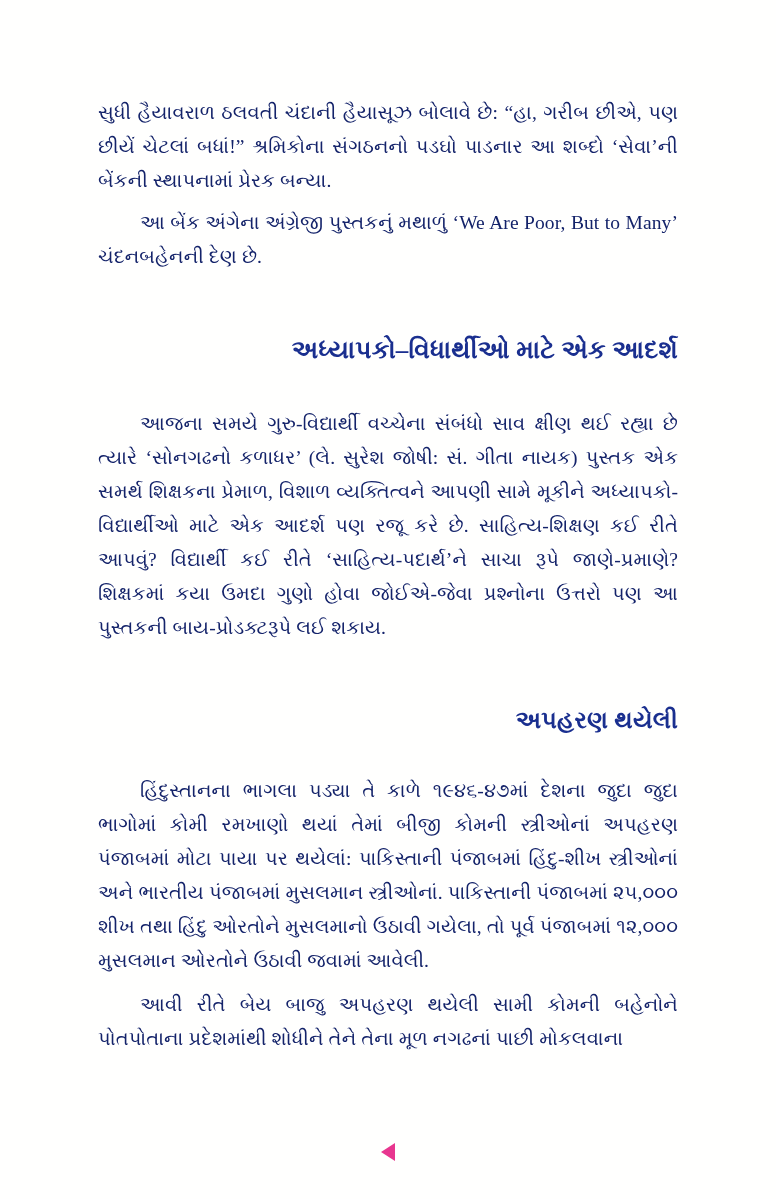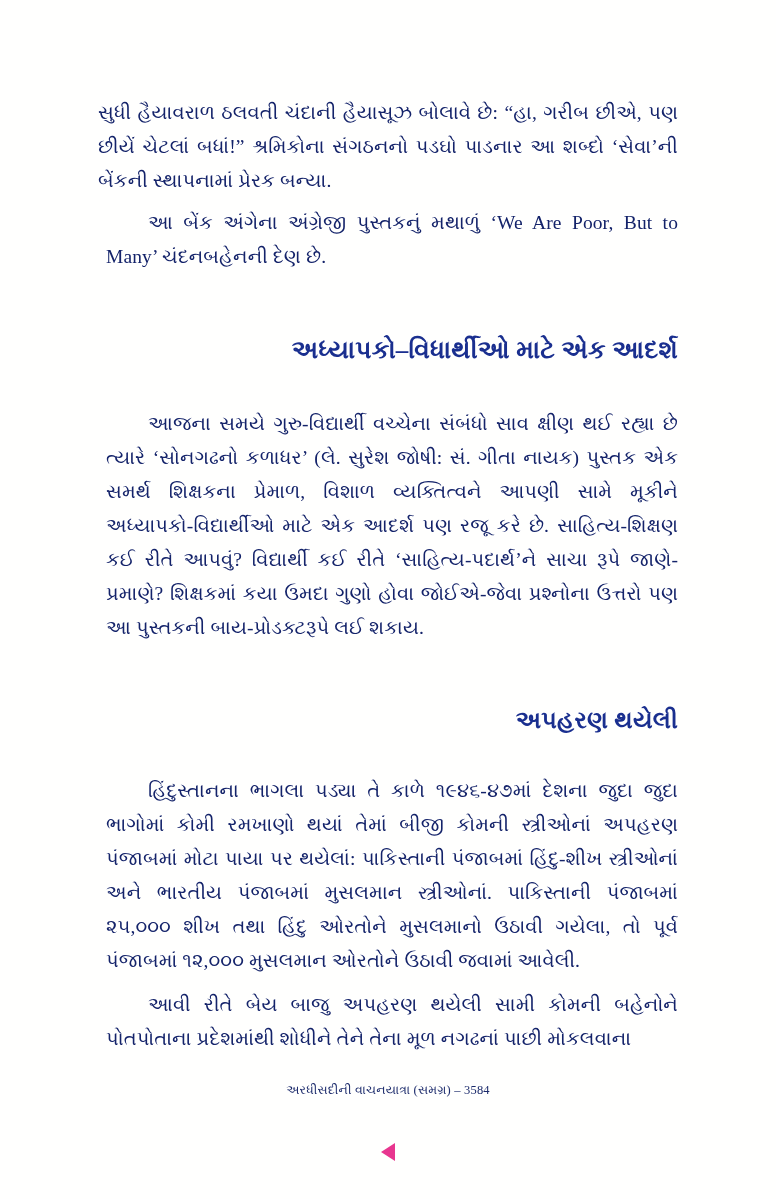--- a/index.html
+++ b/index.html
@@ -33,21 +33,20 @@
     font-size: 19.5px;
     line-height: 34px;
     text-align: justify;
     text-justify: inter-word;
     color: #14236a;
     margin: 0 0 0 0;
     letter-spacing: 0.1px;
   }
   .para.indent {
     text-indent: 42px;
-    margin-left: 8px;
   }
   .para + .para {
     margin-top: 2px;
   }
   .gap-after-first {
     margin-bottom: 8px;
   }
   .heading {
     font-size: 25px;
     font-weight: bold;
@@ -107,17 +106,16 @@
     <h2 class="heading heading-2">અપહરણ થયેલી</h2>
 
     <p class="para indent">હિંદુસ્તાનના ભાગલા પડ્યા તે કાળે ૧૯૪૬-૪૭માં દેશના જુદા જુદા ભાગોમાં કોમી રમખાણો થયાં તેમાં બીજી કોમની સ્ત્રીઓનાં અપહરણ પંજાબમાં મોટા પાયા પર થયેલાં: પાકિસ્તાની પંજાબમાં હિંદુ-શીખ સ્ત્રીઓનાં અને ભારતીય પંજાબમાં મુસલમાન સ્ત્રીઓનાં. પાકિસ્તાની પંજાબમાં ૨૫,૦૦૦ શીખ તથા હિંદુ ઓરતોને મુસલમાનો ઉઠાવી ગયેલા, તો પૂર્વ પંજાબમાં ૧૨,૦૦૦ મુસલમાન ઓરતોને ઉઠાવી જવામાં આવેલી.</p>
 
     <div class="block-gap"></div>
 
     <p class="para indent">આવી રીતે બેય બાજુ અપહરણ થયેલી સામી કોમની બહેનોને પોતપોતાના પ્રદેશમાંથી શોધીને તેને તેના મૂળ નગઢનાં પાછી મોકલવાના</p>
 
   </div>
 
-  <div class="footer">અરધીસદીની વાચનયાત્રા (સમગ્ર) – 3584</div>
 
   <div class="marker"></div>
 
 </div>
 
 </body></html>

